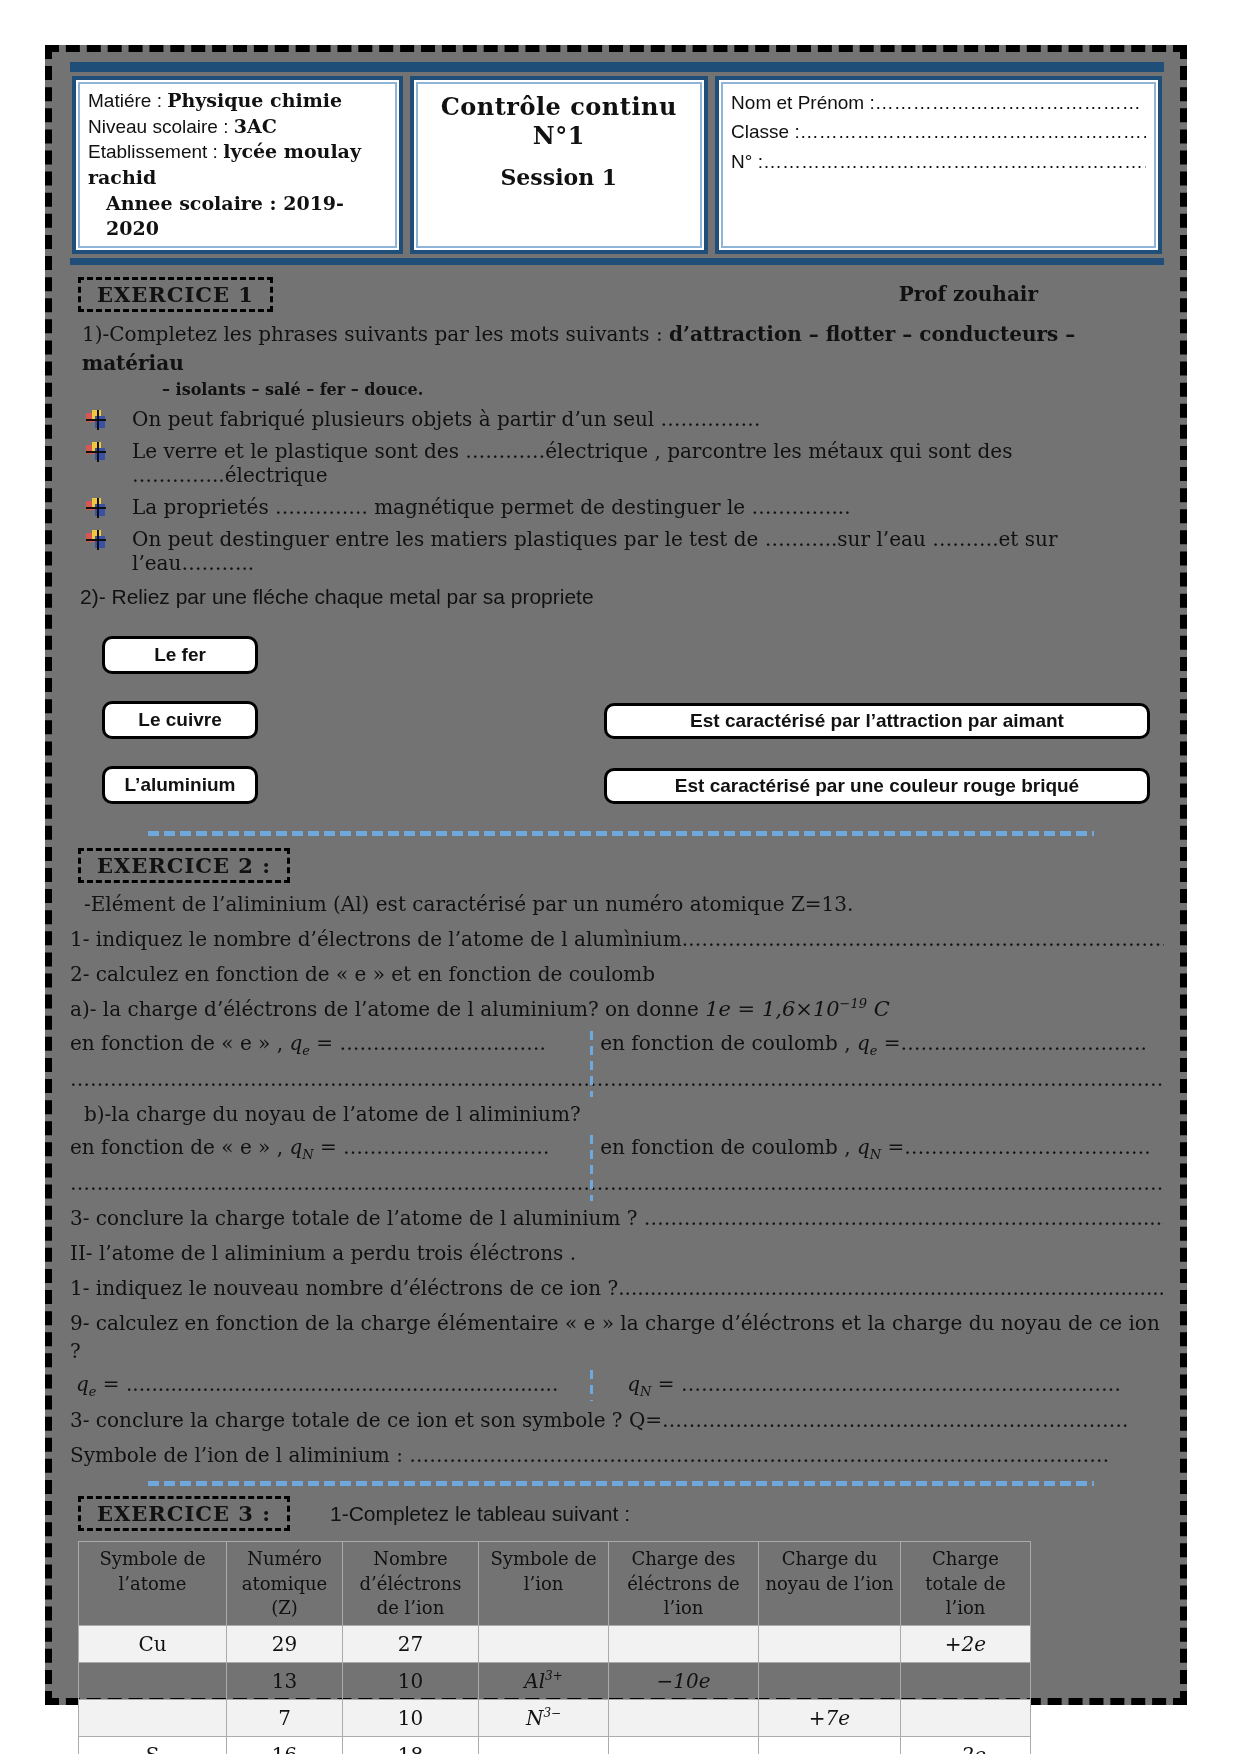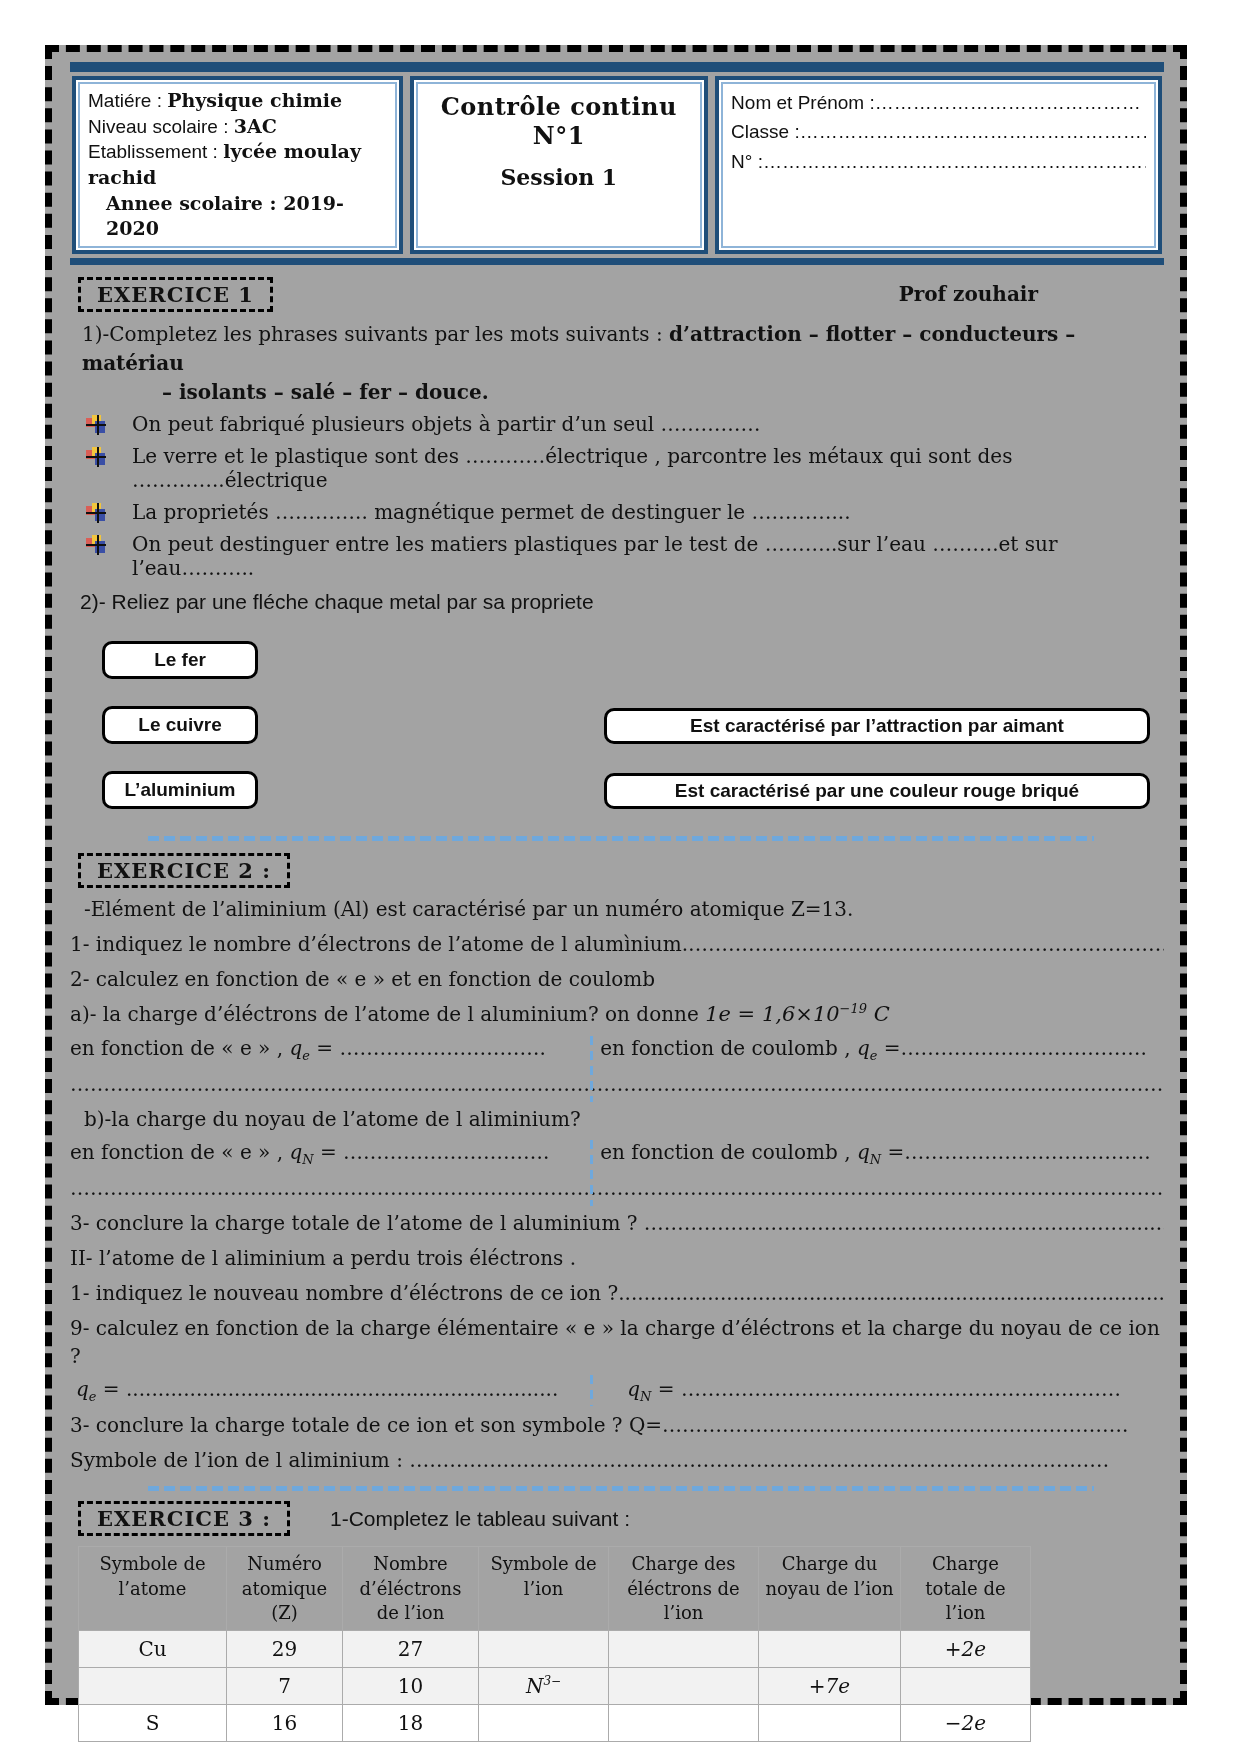--- a/index.html
+++ b/index.html
@@ -2,21 +2,21 @@
 <html><head>
 <meta charset="utf-8">
 <style>
   html,body { margin:0; padding:0; }
   body {
     width:1240px; height:1754px; background:#ffffff; position:relative;
     font-family:"DejaVu Serif", serif; color:#111;
   }
   .sheet {
     position:absolute; left:45px; top:45px; width:1142px; height:1660px;
-    border:7px dashed #000; box-sizing:border-box; background:#a3a3a3;
+    border:7px dashed #000; box-sizing:border-box; background:#737373;
     padding:10px 16px 0 18px;
   }
 
   
   .header {
     display:flex; gap:7px; align-items:stretch;
     border-top:10px solid #1f4e79; border-bottom:7px solid #1f4e79;
     padding:4px 2px;
   }
   .hdr-box {
@@ -37,21 +37,21 @@
   .ex-head { display:flex; justify-content:space-between; align-items:center; margin:12px 6px 4px 8px; }
   .ex-title {
     display:inline-block; border:3px dashed #000; padding:2px 16px;
     font:700 21px "DejaVu Serif",serif; letter-spacing:1px;
   }
   .prof { font:700 20px "DejaVu Serif",serif; margin-right:120px; }
 
   
   .para { font-size:20px; margin:8px 0 2px 12px; line-height:1.45; }
   .bold-words { font-weight:700; }
-  .words2 { font-weight:700; font-size:20px; margin:0 0 6px 92px; }
+  .words2 { font-weight:700; font-size:16px; margin:0 0 6px 92px; }
   .bullet-row { display:flex; align-items:flex-start; gap:26px; margin:8px 0 8px 16px; font-size:20px; }
   .bullet-icon { position:relative; width:20px; height:20px; flex:none; margin-top:3px; }
   .bi-red   { position:absolute; left:0;  top:3px; width:9px;  height:9px;  background:#e0574e; opacity:.9; }
   .bi-yellow{ position:absolute; left:6px; top:0;  width:9px;  height:10px; background:#f2c63e; }
   .bi-blue  { position:absolute; left:9px; top:6px; width:10px; height:12px; background:#3a4fa6; }
   .bi-h { position:absolute; left:0; top:9px; width:20px; height:2px; background:#101010; }
   .bi-v { position:absolute; left:11px; top:0; width:2px; height:20px; background:#101010; }
   .q2-line { font-family:"Liberation Sans",sans-serif; font-size:21px; margin:10px 0 8px 10px; }
   .match-row { display:flex; align-items:flex-end; margin:27px 0; }
   .metal-box {
@@ -269,20 +269,29 @@
     <tbody id="ion-tbody">
         <tr class="alt">
           <td>Cu</td>
           <td>29</td>
           <td>27</td>
           <td></td>
           <td></td>
           <td></td>
           <td class="math">+2e</td>
         </tr>
+        <tr>
+          <td></td>
+          <td>13</td>
+          <td>10</td>
+          <td class="math">Al<sup>3+</sup></td>
+          <td class="math">−10e</td>
+          <td></td>
+          <td></td>
+        </tr>
         <tr class="alt">
           <td></td>
           <td>7</td>
           <td>10</td>
           <td class="math">N<sup>3−</sup></td>
           <td></td>
           <td class="math">+7e</td>
           <td></td>
         </tr>
         <tr>

